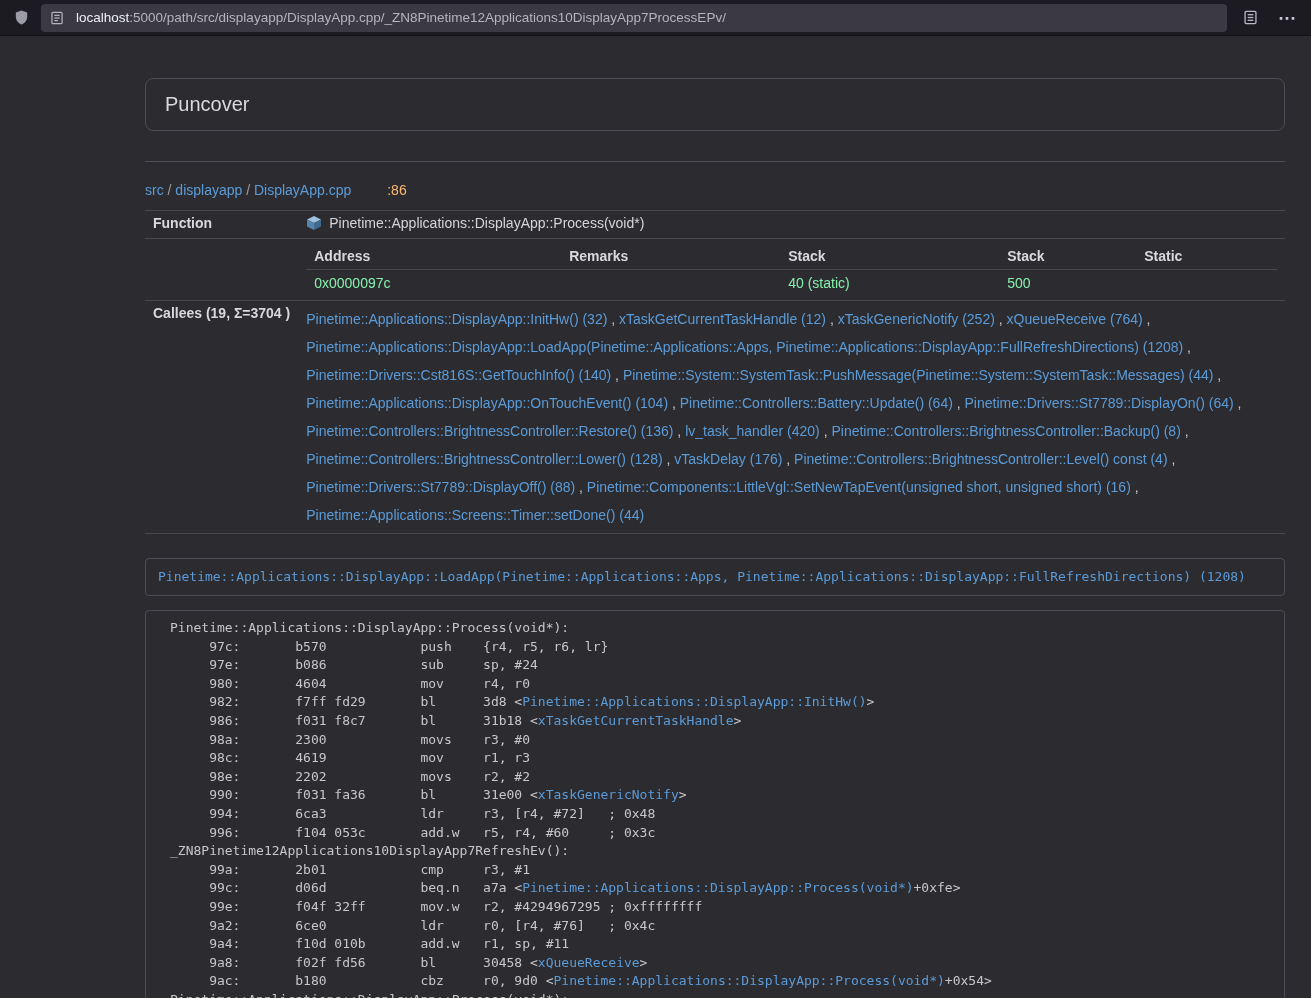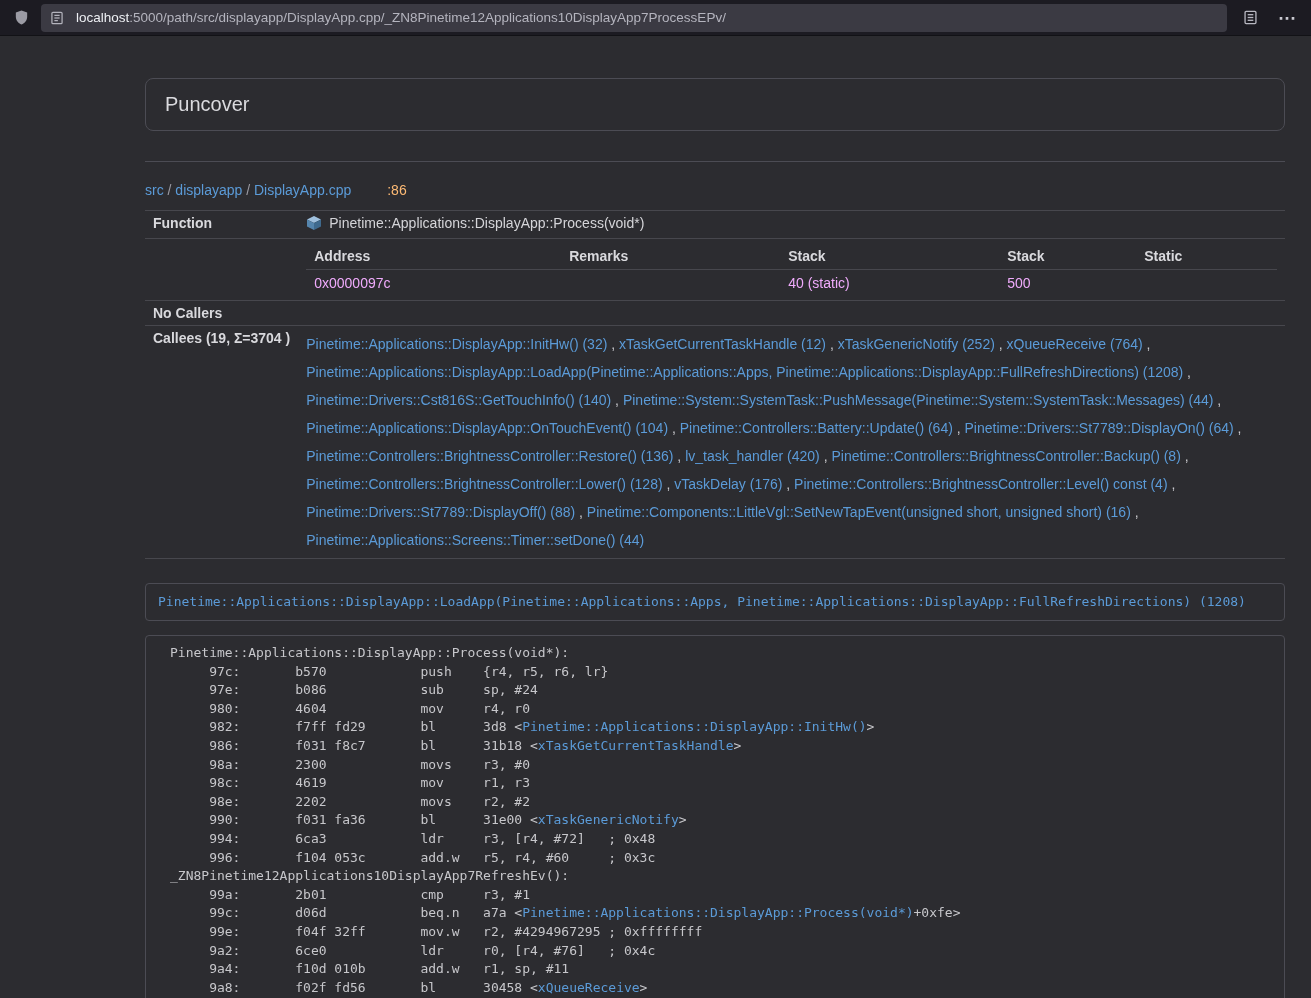--- a/index.html
+++ b/index.html
@@ -45,21 +45,21 @@
   .symbol-table > tbody > tr > td {
     border-top: 1px solid #47474d; padding: 4px 8px; text-align: left; vertical-align: top; font-size: 14px;
   }
   .row-label { width: 151px; font-weight: 700; color: #d9d9dd; white-space: nowrap; }
   .func-cell { color: #d5d5d9; }
   .func-icon { display: inline-block; vertical-align: -3px; margin-right: 7px; }
 
   .inner-table { width: 100%; border-collapse: collapse; }
   .inner-table th, .inner-table td { text-align: left; font-size: 14px; padding: 5px 8px; }
   .inner-table thead th { font-weight: 700; color: #d9d9dd; border-bottom: 1px solid #47474d; }
-  .inner-table tbody td { color: #f0abfc; }
+  .inner-table tbody td { color: #86efac; }
 
   .callees-cell { line-height: 28px; color: #c9c9cd; }
 
   .code-header-panel {
     margin-top: 24px; padding: 10px 12px;
     font-family: "DejaVu Sans Mono", monospace; font-size: 13px; line-height: 16px;
   }
   .code-panel { margin-top: 14px; padding: 8px 24px 15px 24px; }
   .code-panel pre {
     margin: 0; font-family: "DejaVu Sans Mono", monospace;
@@ -146,24 +146,20 @@
                 <td></td>
                 <td>40 (static)</td>
                 <td>500</td>
                 <td></td>
               </tr>
             </tbody>
           </table>
         </td>
       </tr>
 
-      <tr>
-        <th class="row-label">No Callers</th>
-        <td></td>
-      </tr>
 
       <tr>
         <th class="row-label">Callees (19, Σ=3704 )</th>
         <td class="callees-cell"><a href="#">Pinetime::Applications::DisplayApp::InitHw() (32)</a> , <a href="#">xTaskGetCurrentTaskHandle (12)</a> , <a href="#">xTaskGenericNotify (252)</a> , <a href="#">xQueueReceive (764)</a> , <a href="#">Pinetime::Applications::DisplayApp::LoadApp(Pinetime::Applications::Apps, Pinetime::Applications::DisplayApp::FullRefreshDirections) (1208)</a> , <a href="#">Pinetime::Drivers::Cst816S::GetTouchInfo() (140)</a> , <a href="#">Pinetime::System::SystemTask::PushMessage(Pinetime::System::SystemTask::Messages) (44)</a> , <a href="#">Pinetime::Applications::DisplayApp::OnTouchEvent() (104)</a> , <a href="#">Pinetime::Controllers::Battery::Update() (64)</a> , <a href="#">Pinetime::Drivers::St7789::DisplayOn() (64)</a> , <a href="#">Pinetime::Controllers::BrightnessController::Restore() (136)</a> , <a href="#">lv_task_handler (420)</a> , <a href="#">Pinetime::Controllers::BrightnessController::Backup() (8)</a> , <a href="#">Pinetime::Controllers::BrightnessController::Lower() (128)</a> , <a href="#">vTaskDelay (176)</a> , <a href="#">Pinetime::Controllers::BrightnessController::Level() const (4)</a> , <a href="#">Pinetime::Drivers::St7789::DisplayOff() (88)</a> , <a href="#">Pinetime::Components::LittleVgl::SetNewTapEvent(unsigned short, unsigned short) (16)</a> , <a href="#">Pinetime::Applications::Screens::Timer::setDone() (44)</a></td>
       </tr>
     </tbody>
   </table>
 
   <div class="panel code-header-panel">
     <a href="#">Pinetime::Applications::DisplayApp::LoadApp(Pinetime::Applications::Apps, Pinetime::Applications::DisplayApp::FullRefreshDirections) (1208)</a>

